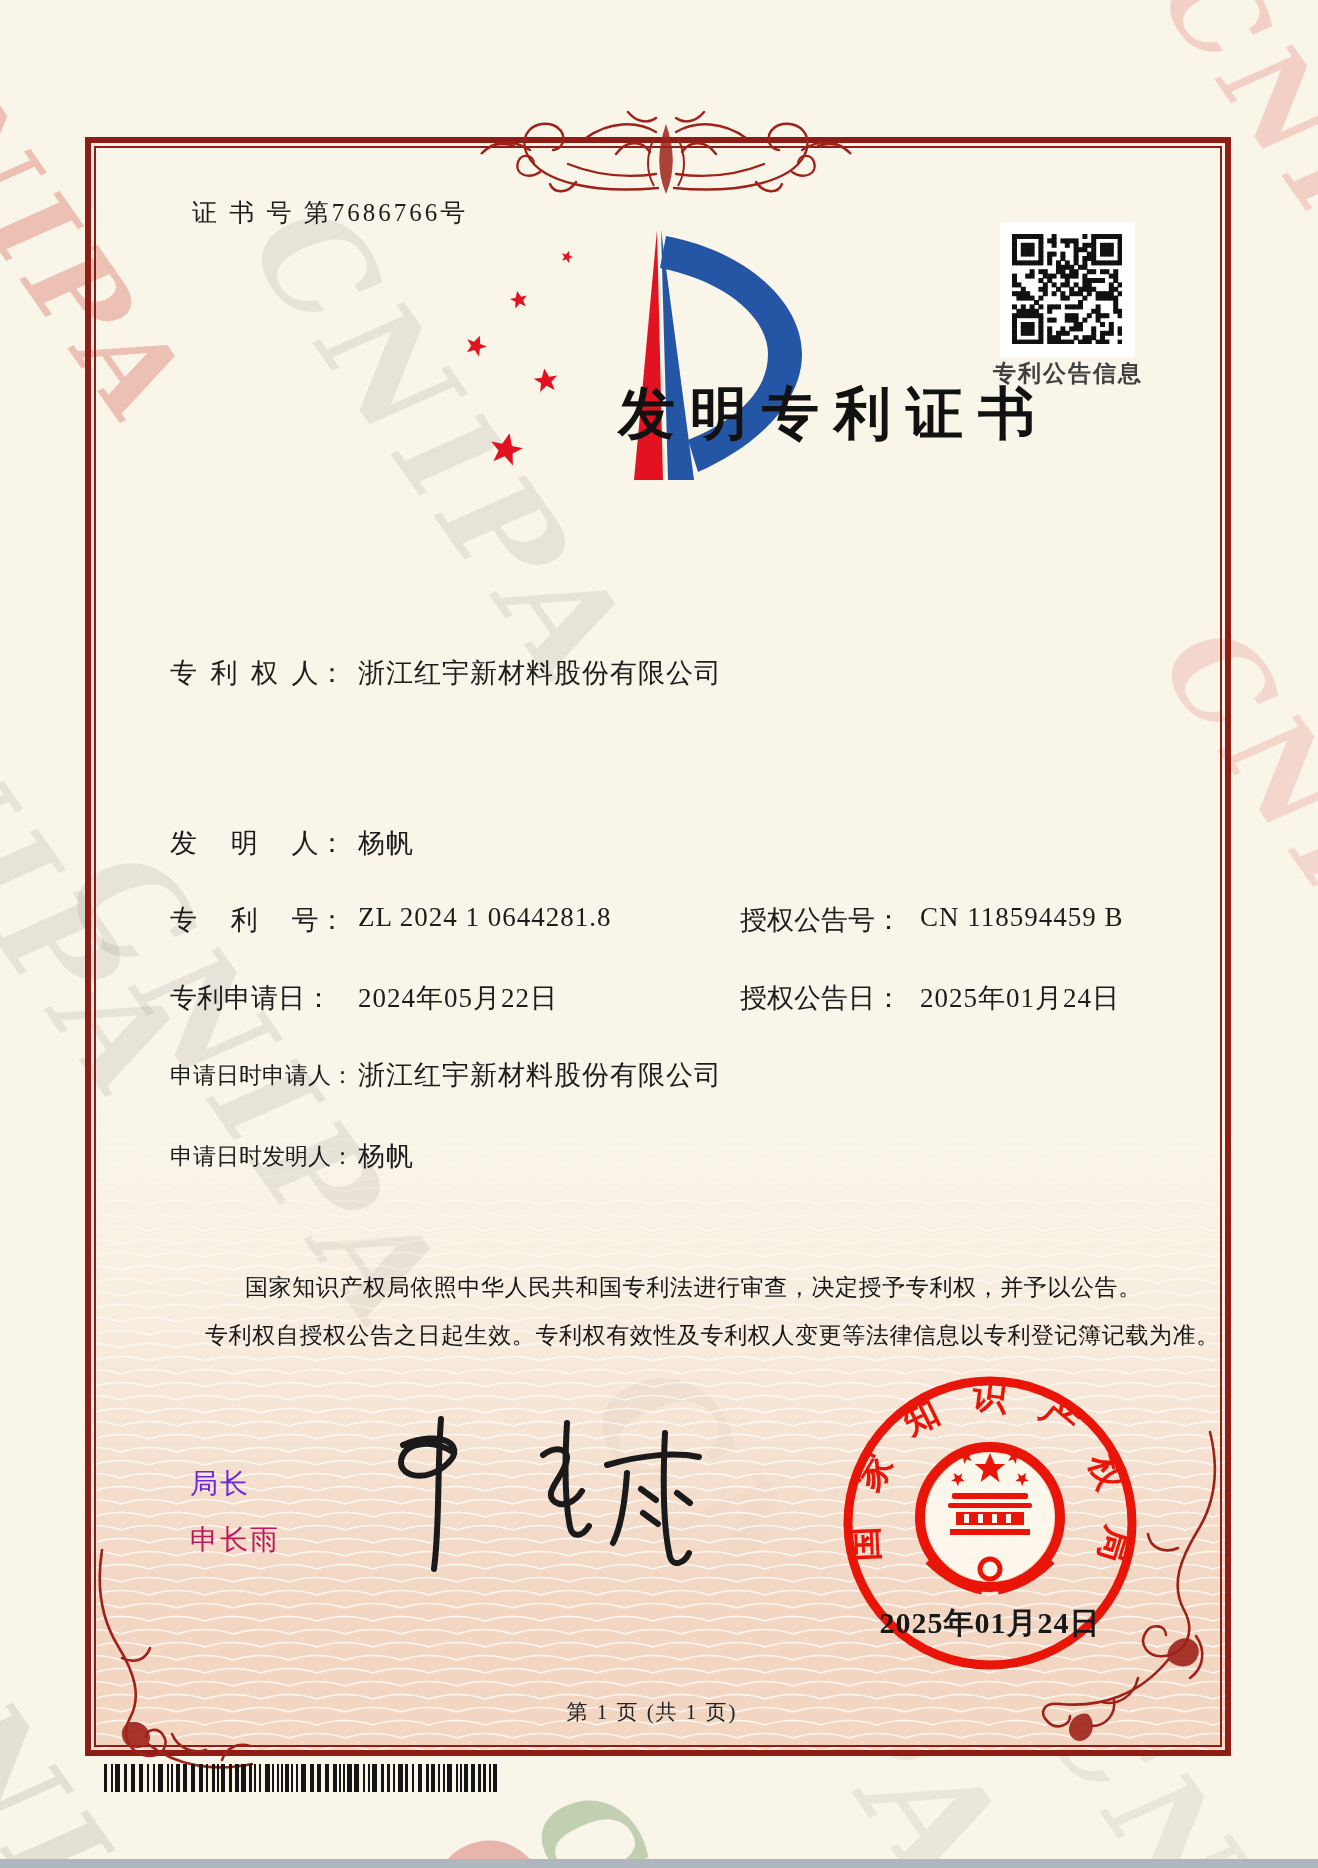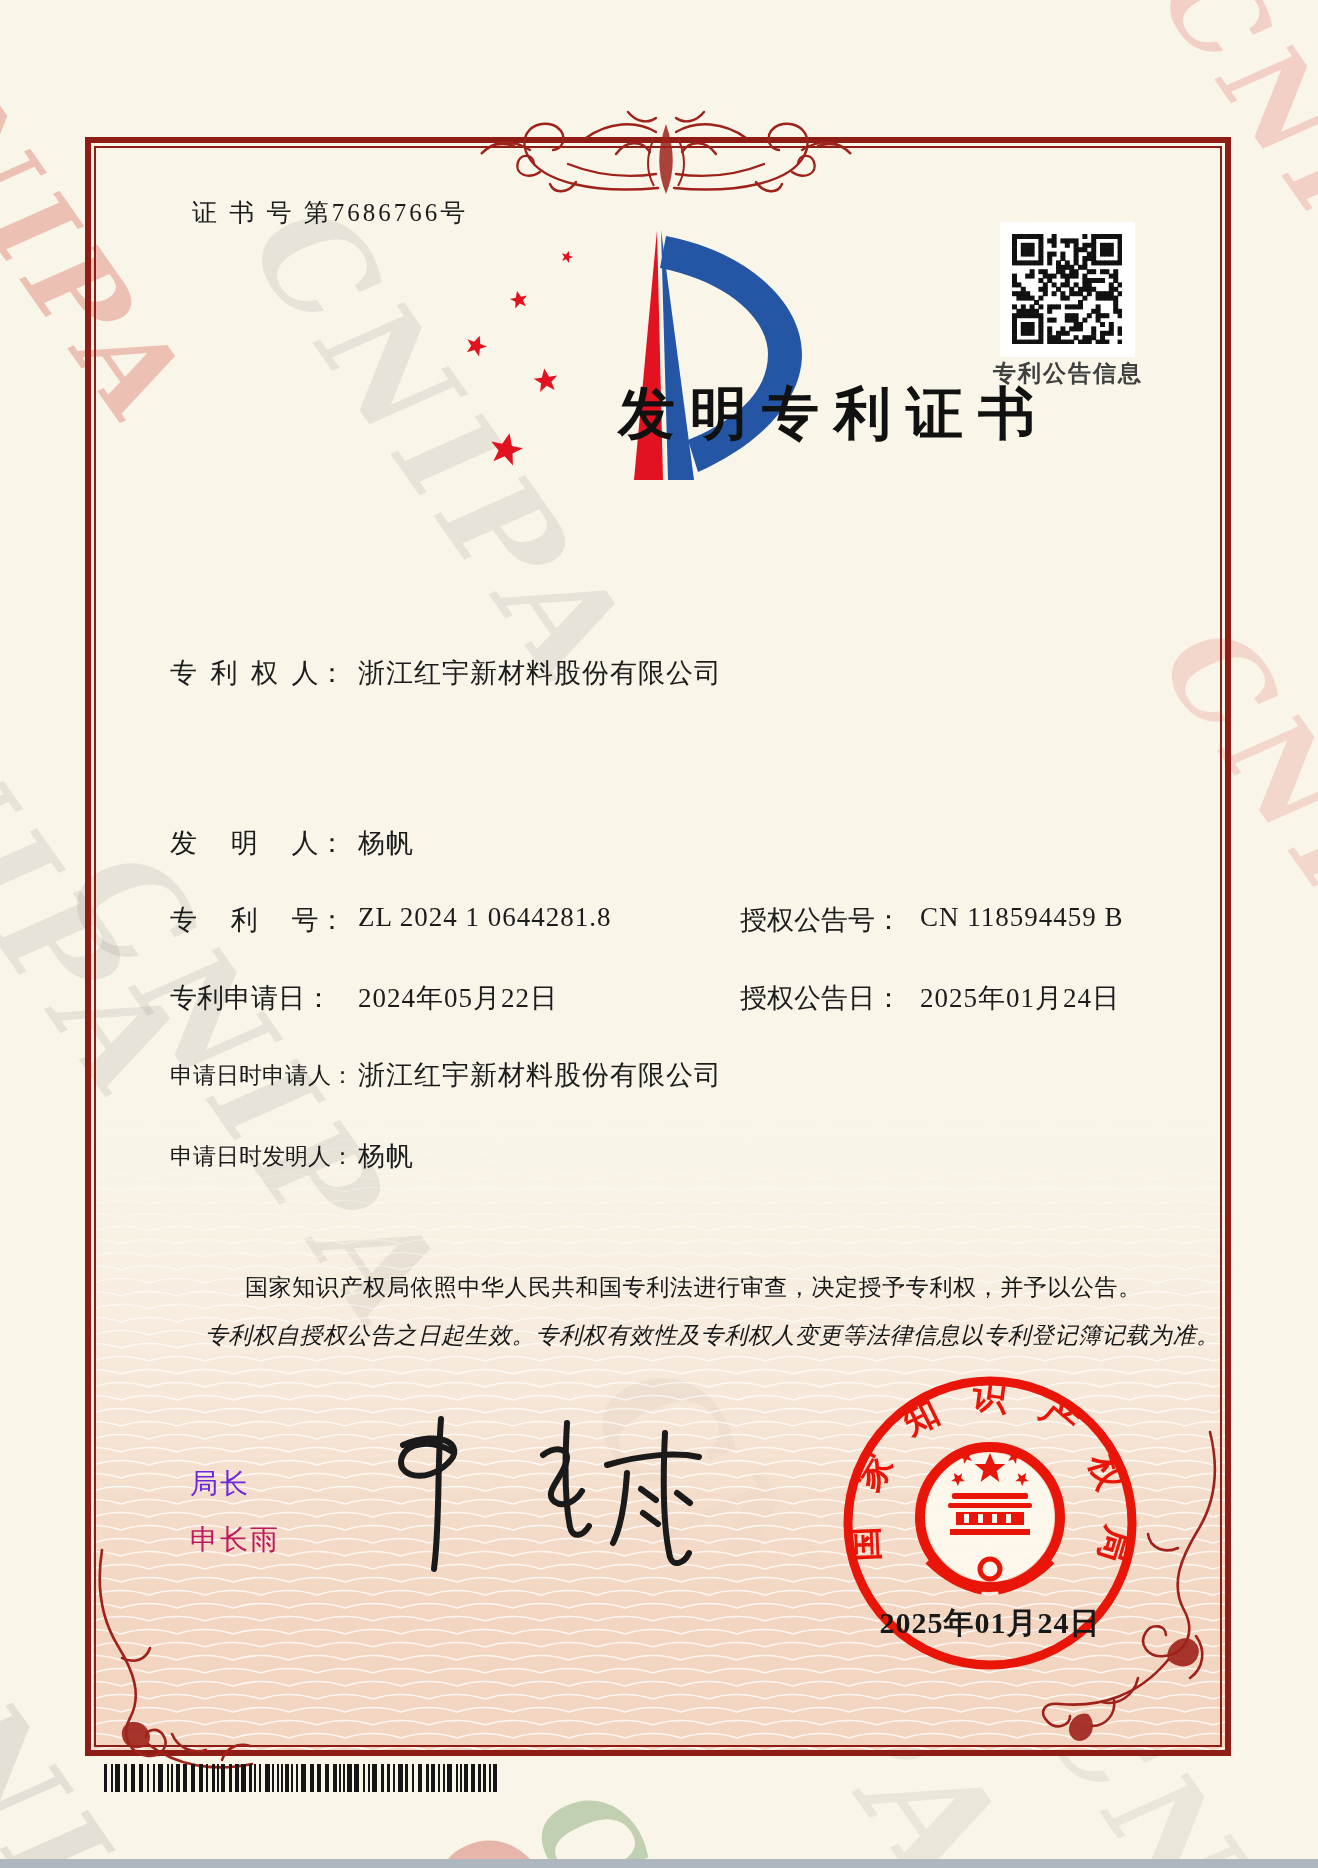--- a/index.html
+++ b/index.html
@@ -43,21 +43,21 @@
   .row .lbl.small{font-size:23px;top:3px;}
   .row .val{position:absolute;left:188px;top:0;letter-spacing:1px;}
   .row .lbl2{position:absolute;left:570px;top:0;}
   .row .val2{position:absolute;left:750px;top:0;letter-spacing:1px;}
   .r0{top:545px}.r1{top:655px}.r2{top:740px}.r3{top:825px}
   .r4{top:902px}.r5{top:980px}.r6{top:1057px}.r7{top:1138px}
   
   .para{position:absolute;left:165px;top:1272px;width:1000px;font-size:23px;color:#161616;
         letter-spacing:.6px;white-space:nowrap;margin-left:40px;}
   .para .ln1{margin-left:40px;}
-  .para .ln2{margin-top:17px;font-style:italic;}
+  .para .ln2{margin-top:17px;}
   
   .signer-title{position:absolute;left:190px;top:1465px;font-size:28px;color:#6d28d9;
                 font-family:"Liberation Sans","DejaVu Sans",sans-serif;letter-spacing:2px;}
   .signer-name{position:absolute;left:190px;top:1521px;font-size:28px;color:#be185d;
                font-family:"Liberation Sans","DejaVu Sans",sans-serif;letter-spacing:2px;}
   .sig{position:absolute;left:345px;top:1405px;}
   .seal{position:absolute;left:810px;top:1365px;}
   
   .page-info{position:absolute;left:85px;top:1698px;width:1134px;text-align:center;
              font-size:21px;color:#222;letter-spacing:2px;}
@@ -602,20 +602,21 @@
         <rect x="182" y="149" width="5" height="9"></rect>
         <rect x="196" y="149" width="5" height="9"></rect>
       </g>
       <circle cx="180" cy="204" r="10" fill="#fdf8ee" stroke="#e81508" stroke-width="5"></circle>
       <path d="M118,196 C134,212 152,222 172,226" stroke="#e81508" stroke-width="7" fill="none"></path>
       <path d="M242,196 C226,212 208,222 188,226" stroke="#e81508" stroke-width="7" fill="none"></path>
     </g>
     <text x="180" y="268" text-anchor="middle" font-size="30" font-weight="bold" fill="#181818" letter-spacing="1">2025年01月24日</text>
   </svg>
 
+  <div class="page-info">第 1 页 (共 1 页)</div>
   <svg class="barcode" id="barcode" width="400" height="28">
       <rect x="0" y="0" width="3" height="28" fill="#151515"></rect>
       <rect x="7" y="0" width="2" height="28" fill="#151515"></rect>
       <rect x="11" y="0" width="5" height="28" fill="#151515"></rect>
       <rect x="20" y="0" width="3" height="28" fill="#151515"></rect>
       <rect x="27" y="0" width="4" height="28" fill="#151515"></rect>
       <rect x="35" y="0" width="4" height="28" fill="#151515"></rect>
       <rect x="43" y="0" width="2" height="28" fill="#151515"></rect>
       <rect x="49" y="0" width="2" height="28" fill="#151515"></rect>
       <rect x="54" y="0" width="5" height="28" fill="#151515"></rect>

